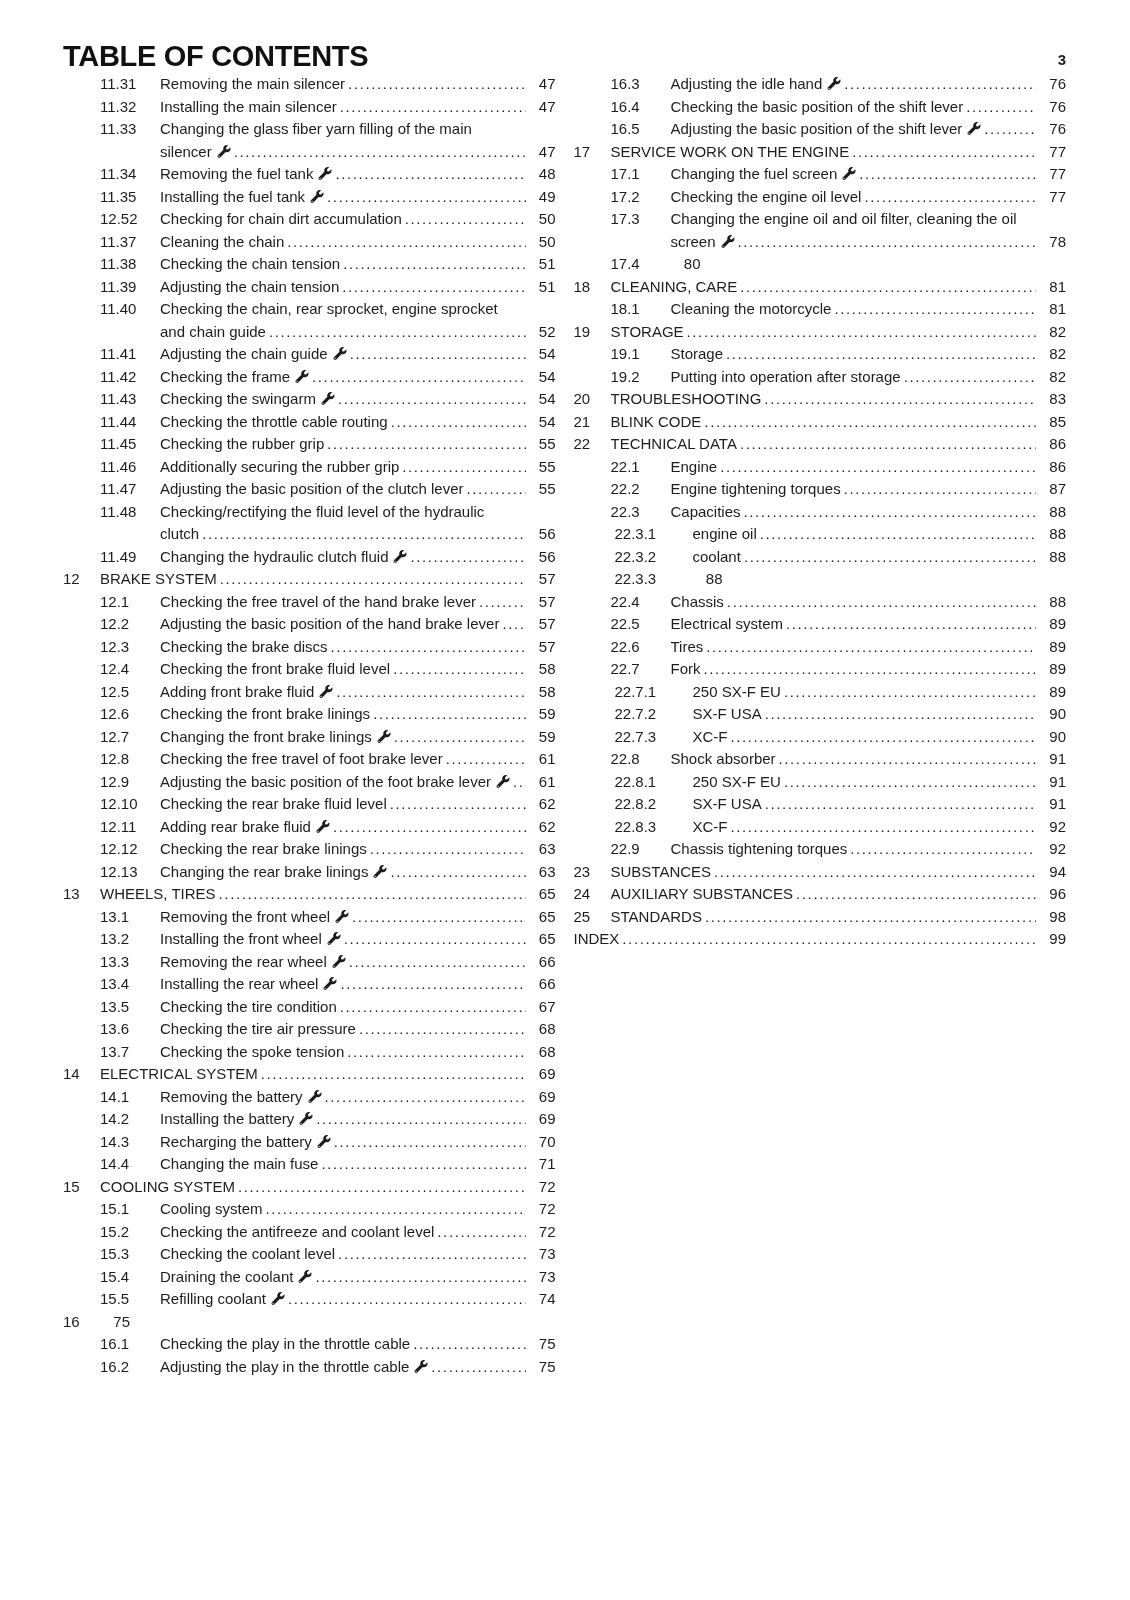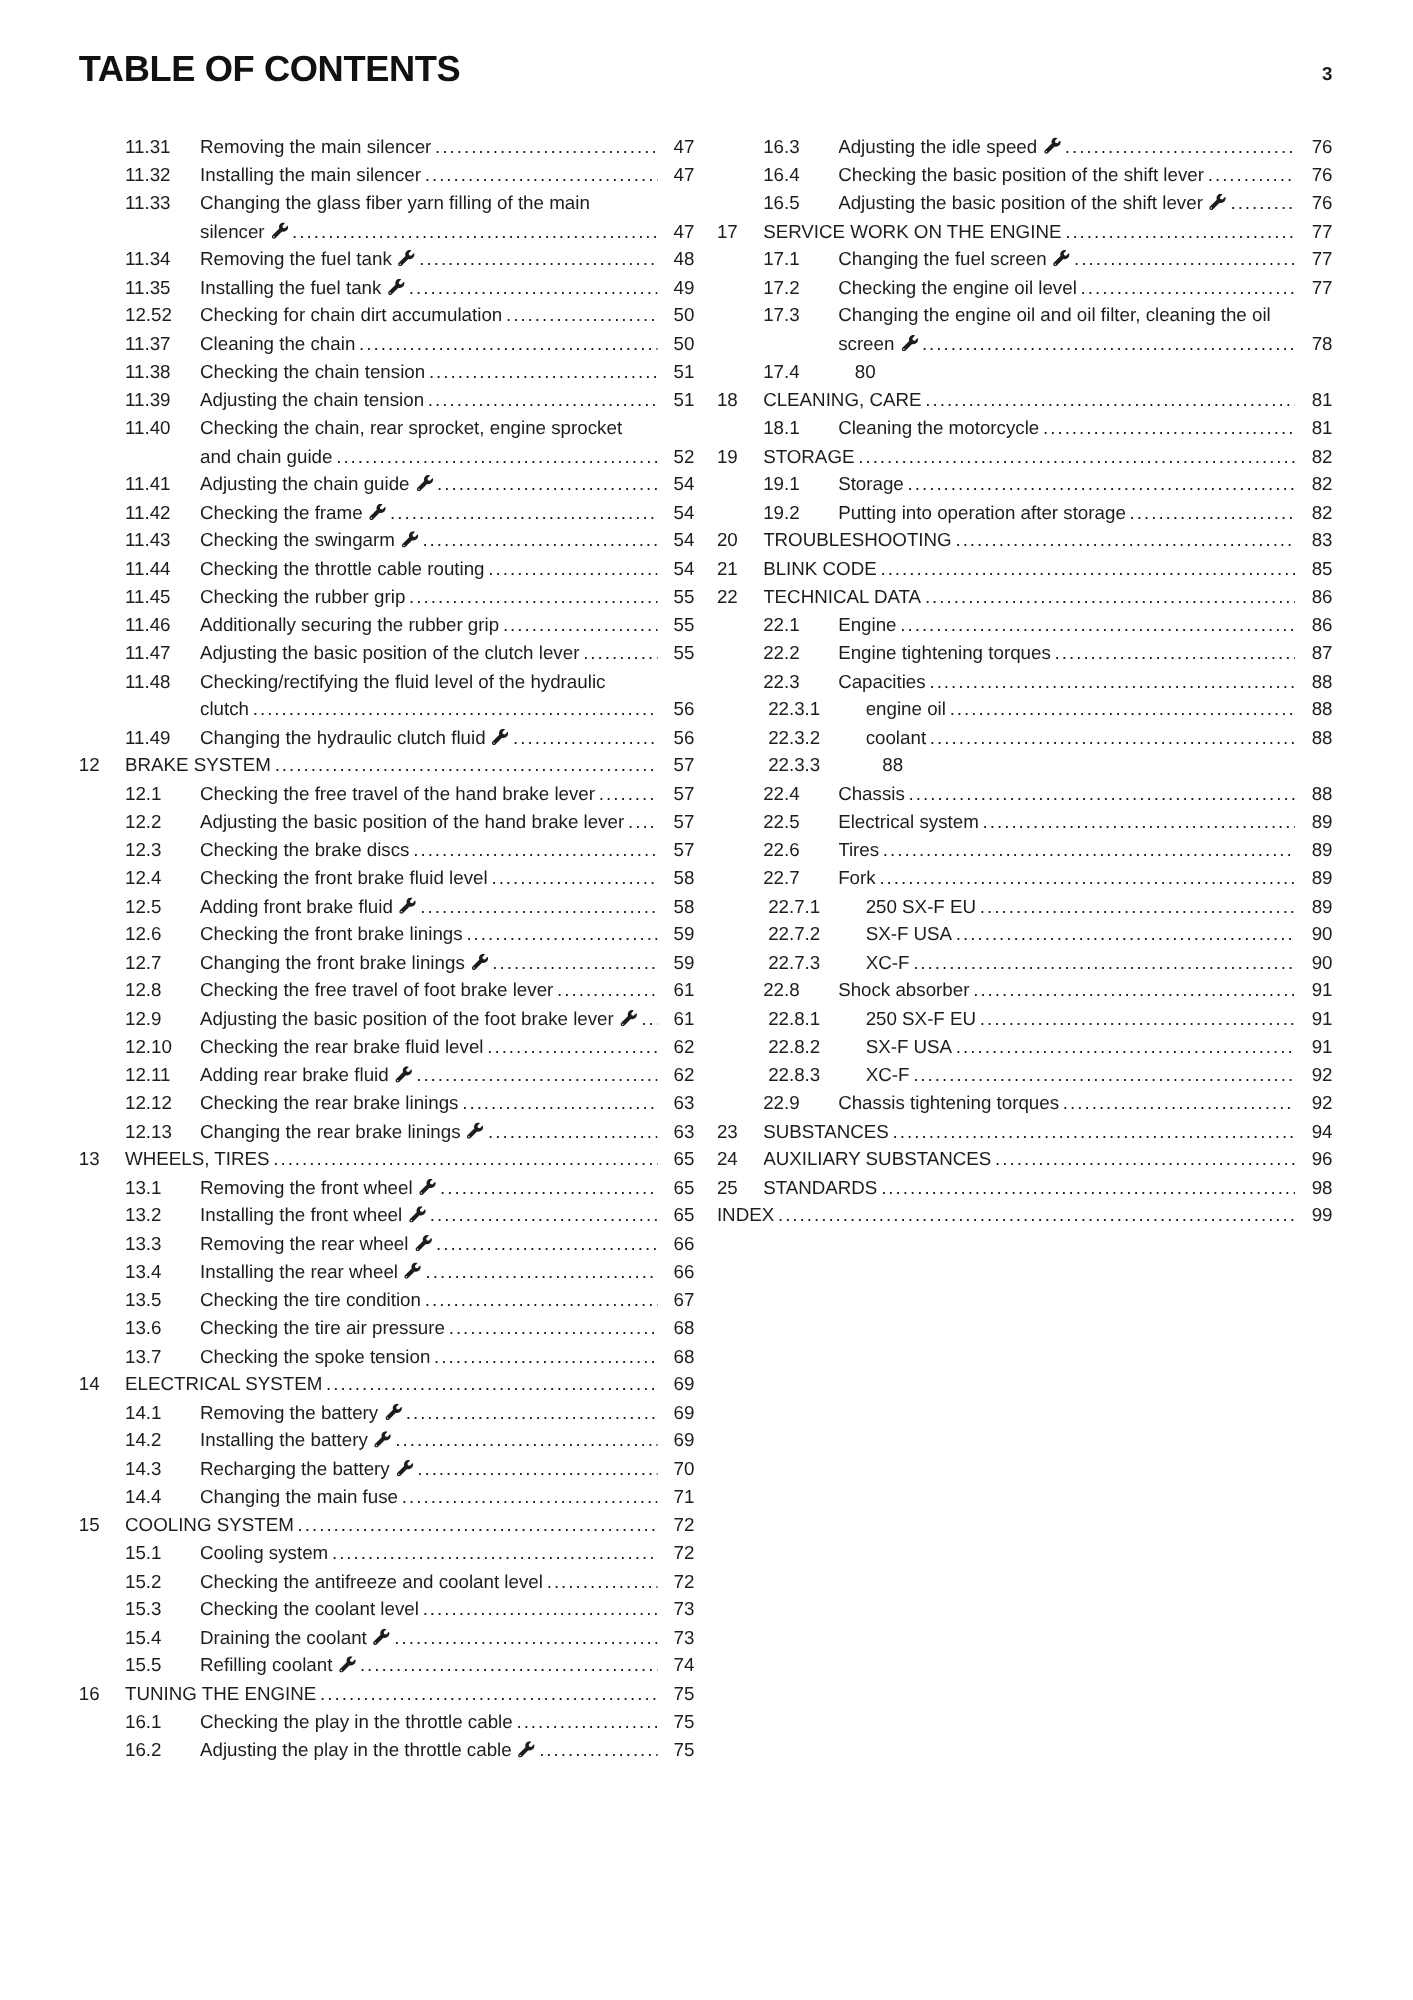--- a/index.html
+++ b/index.html
@@ -29,21 +29,20 @@
   .folio {
     font-size: 15px;
     font-weight: bold;
     padding-bottom: 5px;
   }
 
   .columns {
     display: grid;
     grid-template-columns: 1fr 1fr;
     column-gap: 18px;
-    margin-top: 34px;
   }
   .toc-col { min-width: 0; }
 
   .entry {
     display: flex;
     font-size: 15px;
     line-height: 22.5px;
   }
   .num { flex: none; align-self: flex-start; white-space: nowrap; }
   .lvl0 { padding-left: 0; }
@@ -447,42 +446,41 @@
   <div class="entry lvl1">
     <span class="num">15.5</span>
     <span class="ttl"><span class="ttl-text">Refilling coolant</span><svg class="wrench" viewBox="0 0 512 512" aria-hidden="true">
               <path d="M507.73 109.1c-2.24-9.03-13.54-12.09-20.12-5.51l-74.36 74.36-67.88-11.31-11.31-67.88 74.36-74.36c6.62-6.62 3.43-17.9-5.66-20.16-47.38-11.74-99.55.91-136.58 37.93-39.64 39.64-50.55 97.1-34.05 147.2L18.74 402.76c-24.99 24.99-24.99 65.51 0 90.5 24.99 24.99 65.51 24.99 90.5 0l213.21-213.21c50.12 16.71 107.47 5.68 147.37-34.22 37.07-37.07 49.7-89.32 37.91-136.73zM64 472c-13.25 0-24-10.75-24-24 0-13.26 10.75-24 24-24s24 10.74 24 24c0 13.25-10.75 24-24 24z"></path>
             </svg><span class="leader"></span></span>
     <span class="pg">74</span>
   </div>
 
   <div class="entry lvl0">
     <span class="num">16</span>
-    <span class="ttl"><span class="ttl-text">TUNING THE ENGINE</span><span class="leader"></span></span>
     <span class="pg">75</span>
   </div>
 
   <div class="entry lvl1">
     <span class="num">16.1</span>
     <span class="ttl"><span class="ttl-text">Checking the play in the throttle cable</span><span class="leader"></span></span>
     <span class="pg">75</span>
   </div>
 
   <div class="entry lvl1">
     <span class="num">16.2</span>
     <span class="ttl"><span class="ttl-text">Adjusting the play in the throttle cable</span><svg class="wrench" viewBox="0 0 512 512" aria-hidden="true">
               <path d="M507.73 109.1c-2.24-9.03-13.54-12.09-20.12-5.51l-74.36 74.36-67.88-11.31-11.31-67.88 74.36-74.36c6.62-6.62 3.43-17.9-5.66-20.16-47.38-11.74-99.55.91-136.58 37.93-39.64 39.64-50.55 97.1-34.05 147.2L18.74 402.76c-24.99 24.99-24.99 65.51 0 90.5 24.99 24.99 65.51 24.99 90.5 0l213.21-213.21c50.12 16.71 107.47 5.68 147.37-34.22 37.07-37.07 49.7-89.32 37.91-136.73zM64 472c-13.25 0-24-10.75-24-24 0-13.26 10.75-24 24-24s24 10.74 24 24c0 13.25-10.75 24-24 24z"></path>
             </svg><span class="leader"></span></span>
     <span class="pg">75</span>
   </div>
 </div>
     <div class="toc-col" id="col-right">
   <div class="entry lvl1">
     <span class="num">16.3</span>
-    <span class="ttl"><span class="ttl-text">Adjusting the idle speed</span><svg class="wrench" viewBox="0 0 512 512" aria-hidden="true">
+    <span class="ttl"><span class="ttl-text">Adjusting the idle hand</span><svg class="wrench" viewBox="0 0 512 512" aria-hidden="true">
               <path d="M507.73 109.1c-2.24-9.03-13.54-12.09-20.12-5.51l-74.36 74.36-67.88-11.31-11.31-67.88 74.36-74.36c6.62-6.62 3.43-17.9-5.66-20.16-47.38-11.74-99.55.91-136.58 37.93-39.64 39.64-50.55 97.1-34.05 147.2L18.74 402.76c-24.99 24.99-24.99 65.51 0 90.5 24.99 24.99 65.51 24.99 90.5 0l213.21-213.21c50.12 16.71 107.47 5.68 147.37-34.22 37.07-37.07 49.7-89.32 37.91-136.73zM64 472c-13.25 0-24-10.75-24-24 0-13.26 10.75-24 24-24s24 10.74 24 24c0 13.25-10.75 24-24 24z"></path>
             </svg><span class="leader"></span></span>
     <span class="pg">76</span>
   </div>
 
   <div class="entry lvl1">
     <span class="num">16.4</span>
     <span class="ttl"><span class="ttl-text">Checking the basic position of the shift lever</span><span class="leader"></span></span>
     <span class="pg">76</span>
   </div>

